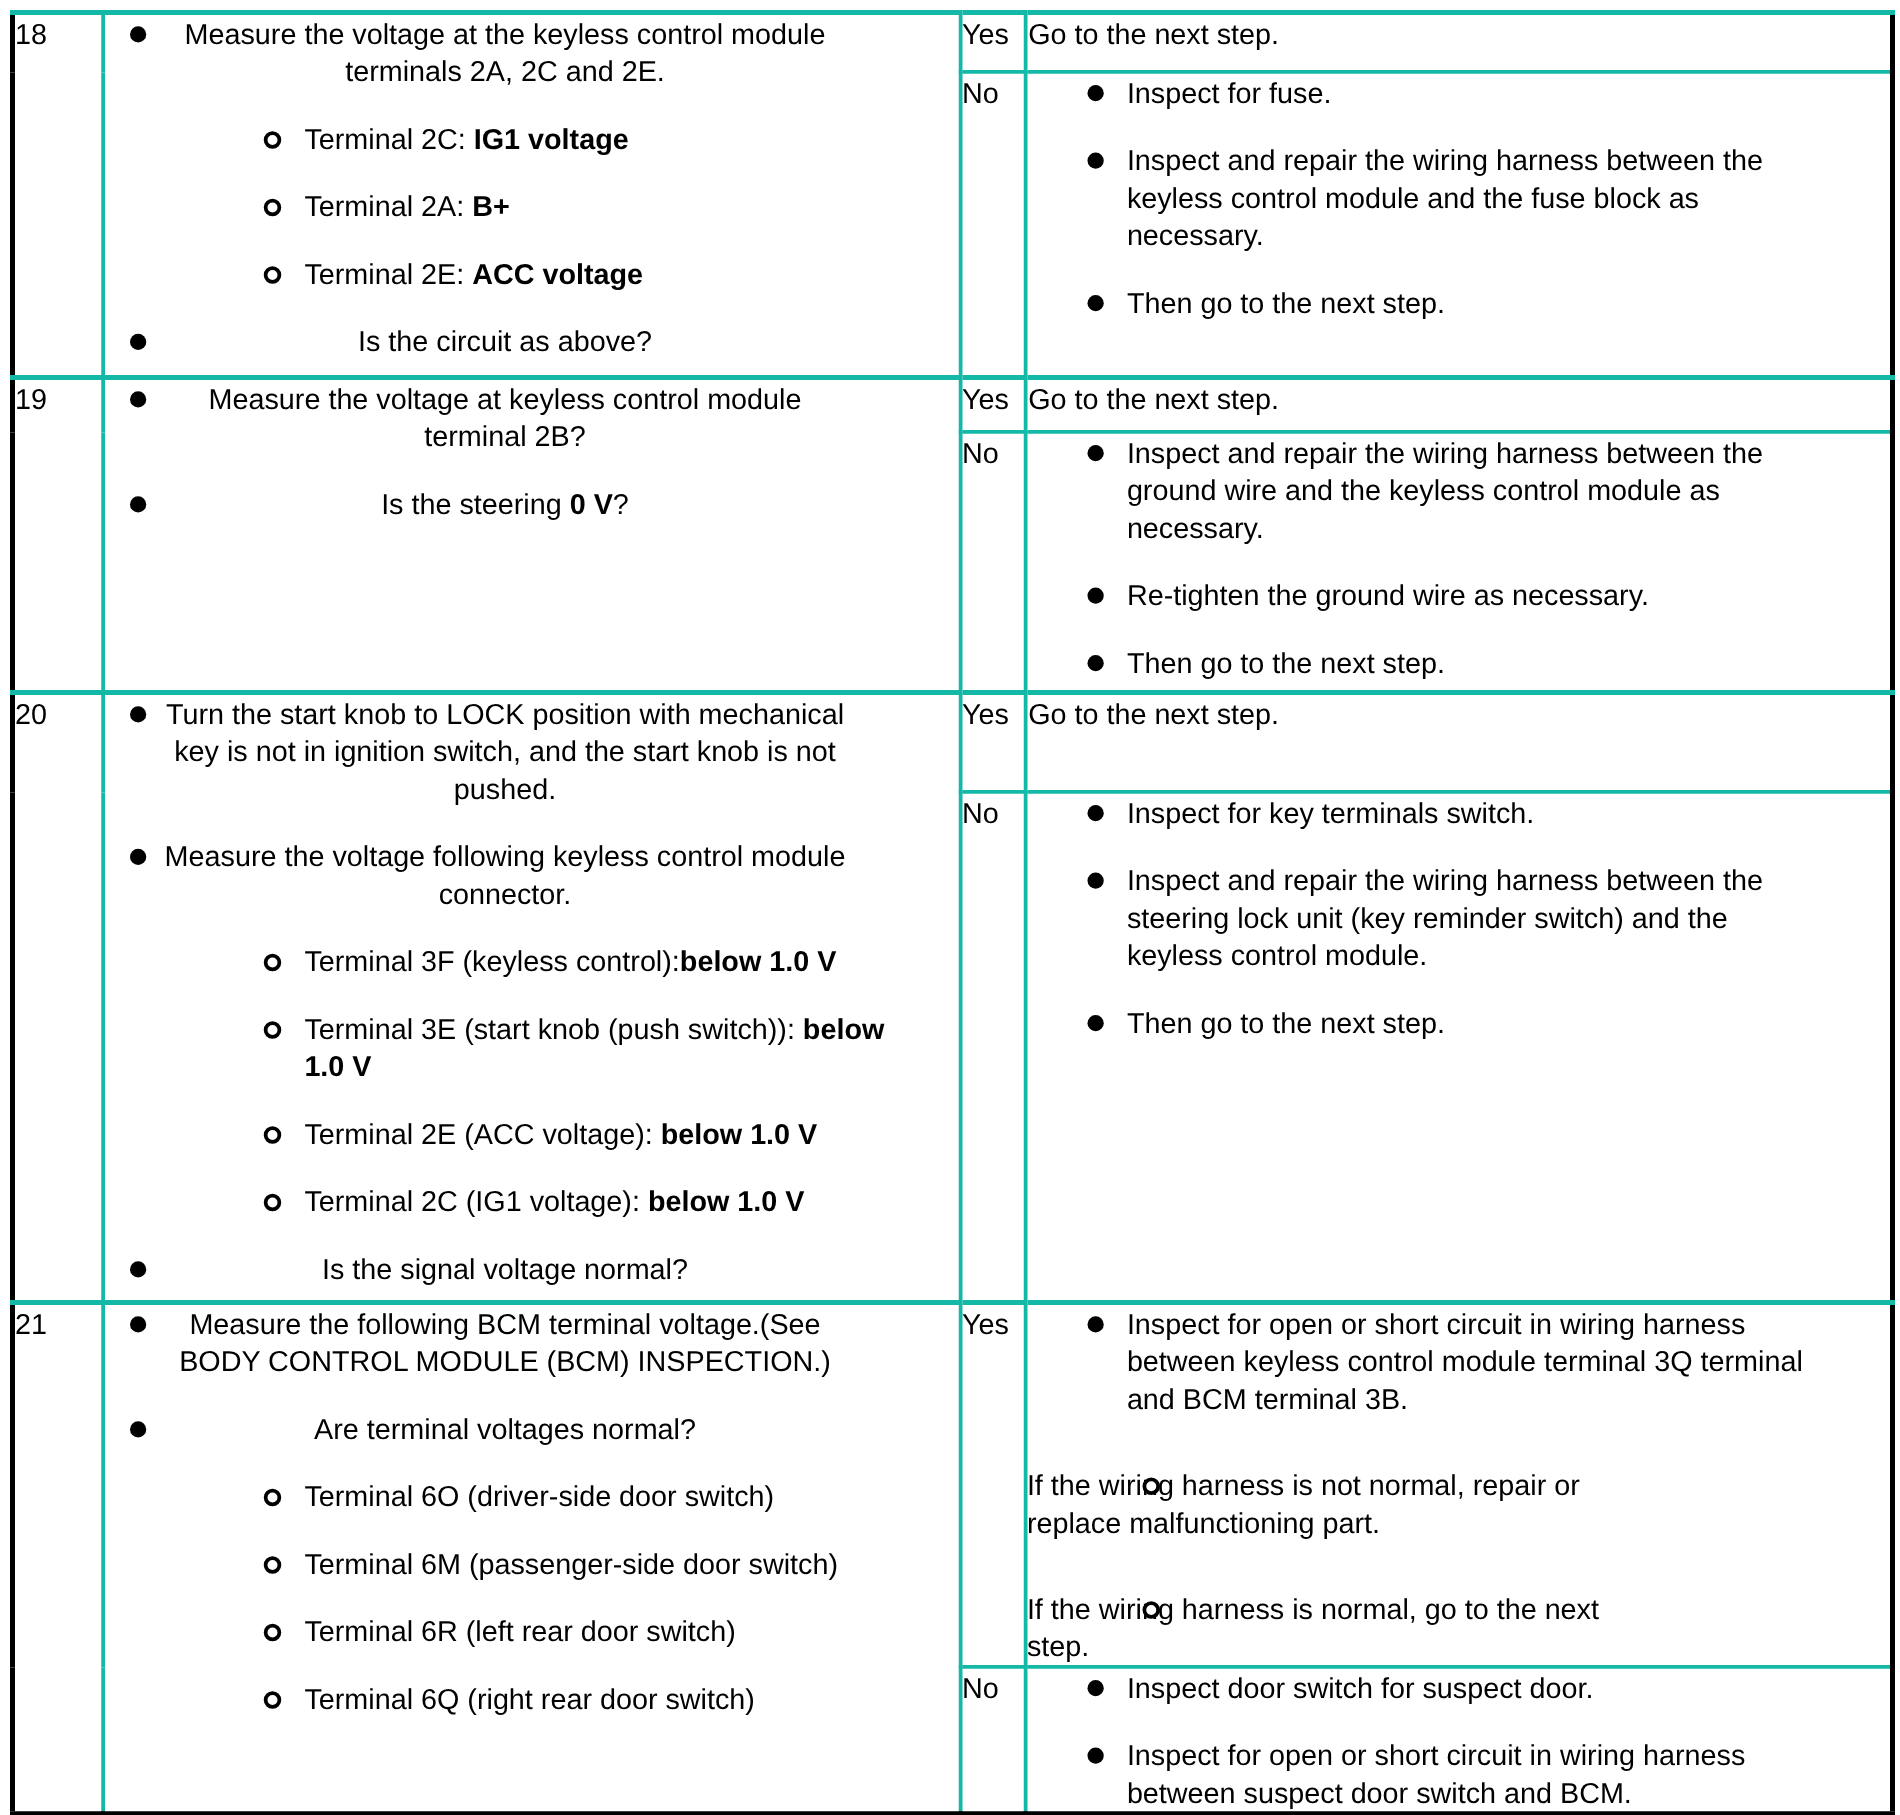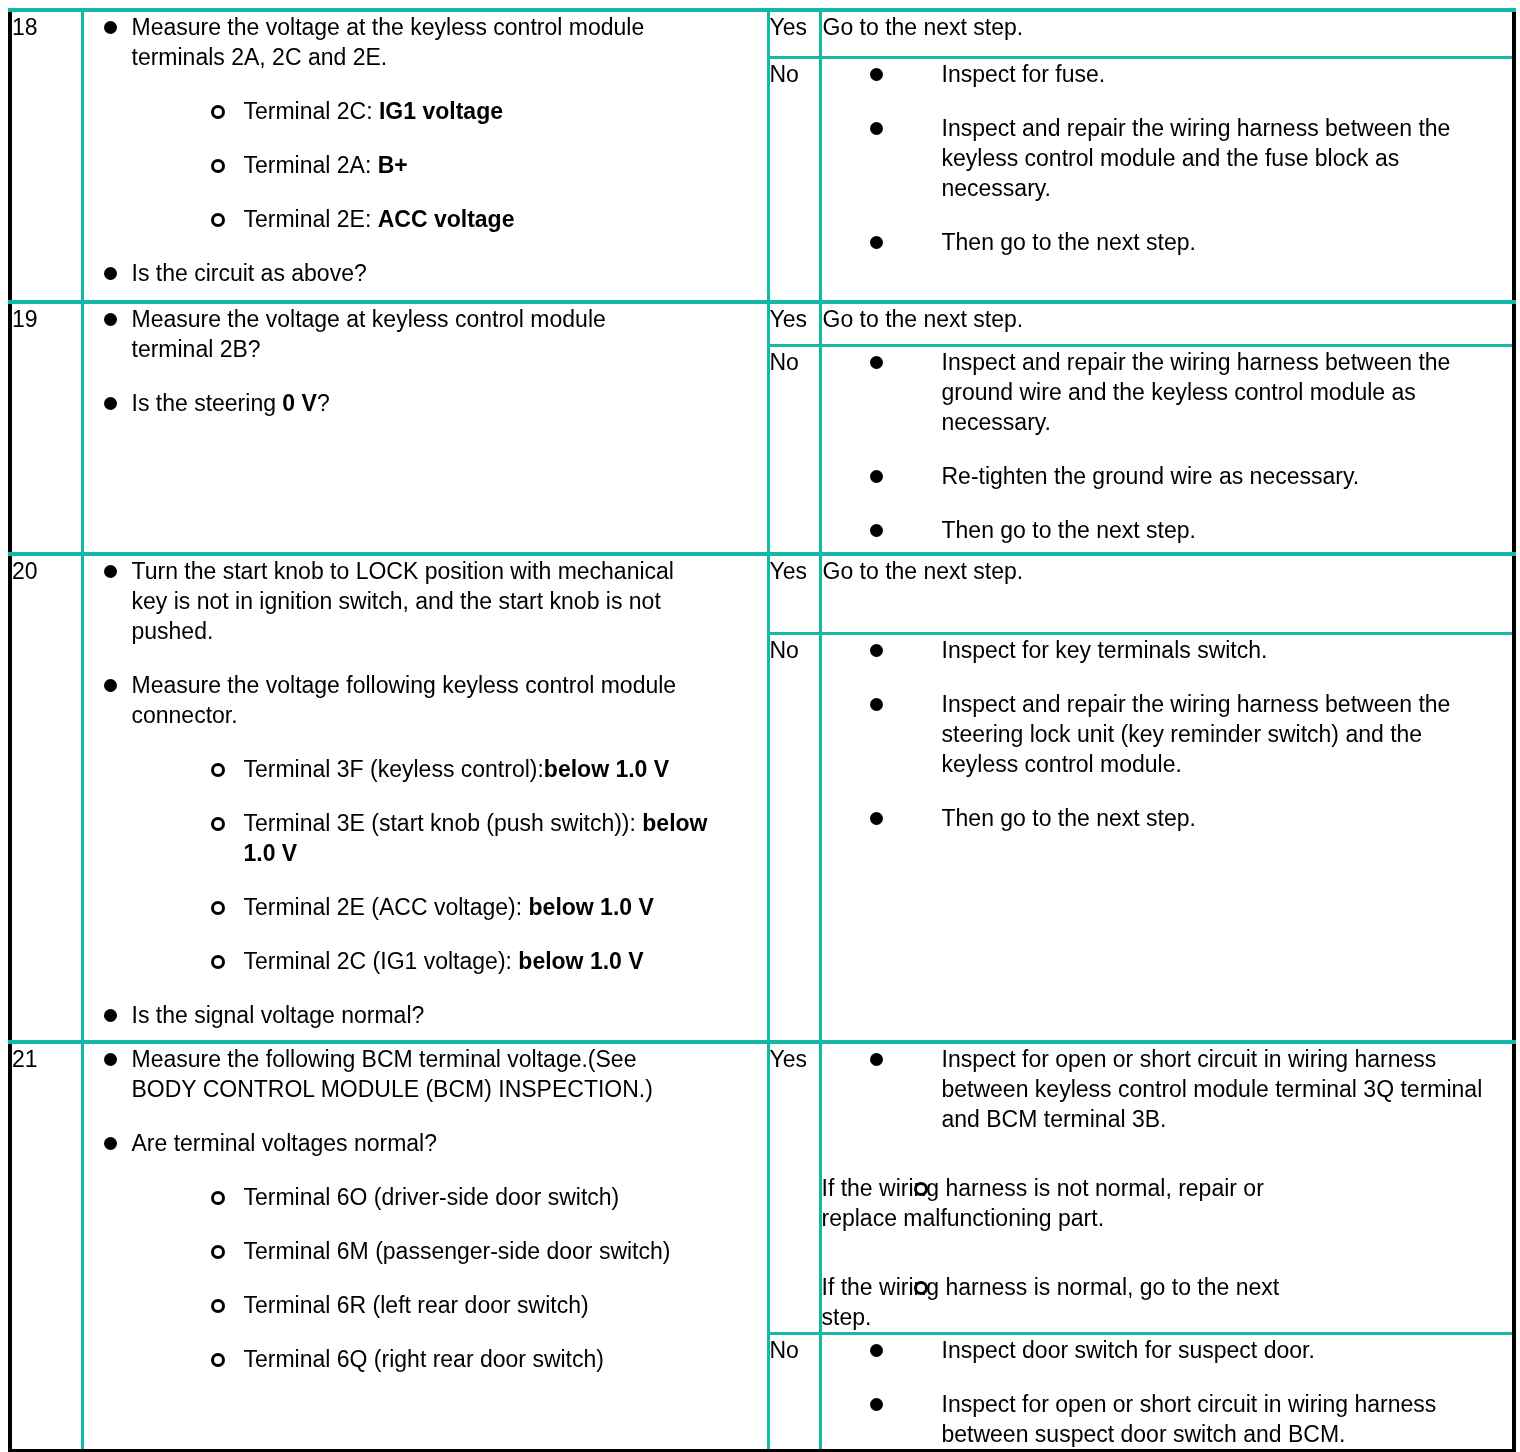--- a/index.html
+++ b/index.html
@@ -42,24 +42,24 @@
   td.step-cell   { padding: 8px 2px 0 6px; }
   td.action-cell { padding: 8px 0 2px 0; }
   td.flag-cell   { padding: 8px 0 0 6px; }
   td.result-cell { padding: 8px 0 2px 0; }
   td.result-cell.plain { padding-left: 1px; }
 
   .block { position: relative; margin: 0 0 24px 0; }
   .block:last-child { margin-bottom: 0; }
 
   
-  .a1 { padding-left: 48px;  max-width: 545px; }
+  .a1 { padding-left: 48px;  max-width: 545px; text-align: center; }
   .a2 { padding-left: 160px; max-width: 480px; }
   
-  .r1 { padding-left: 120px;  max-width: 560px; }
+  .r1 { padding-left: 80px;  max-width: 560px; }
   .r2 { max-width: 470px; margin-top: 39px; }
   .r0 { padding-left: 0; max-width: 640px; }
 
   .marker {
     position: absolute;
     top: 9px;
     width: 13px;
     height: 13px;
     border-radius: 50%;
     box-sizing: border-box;

